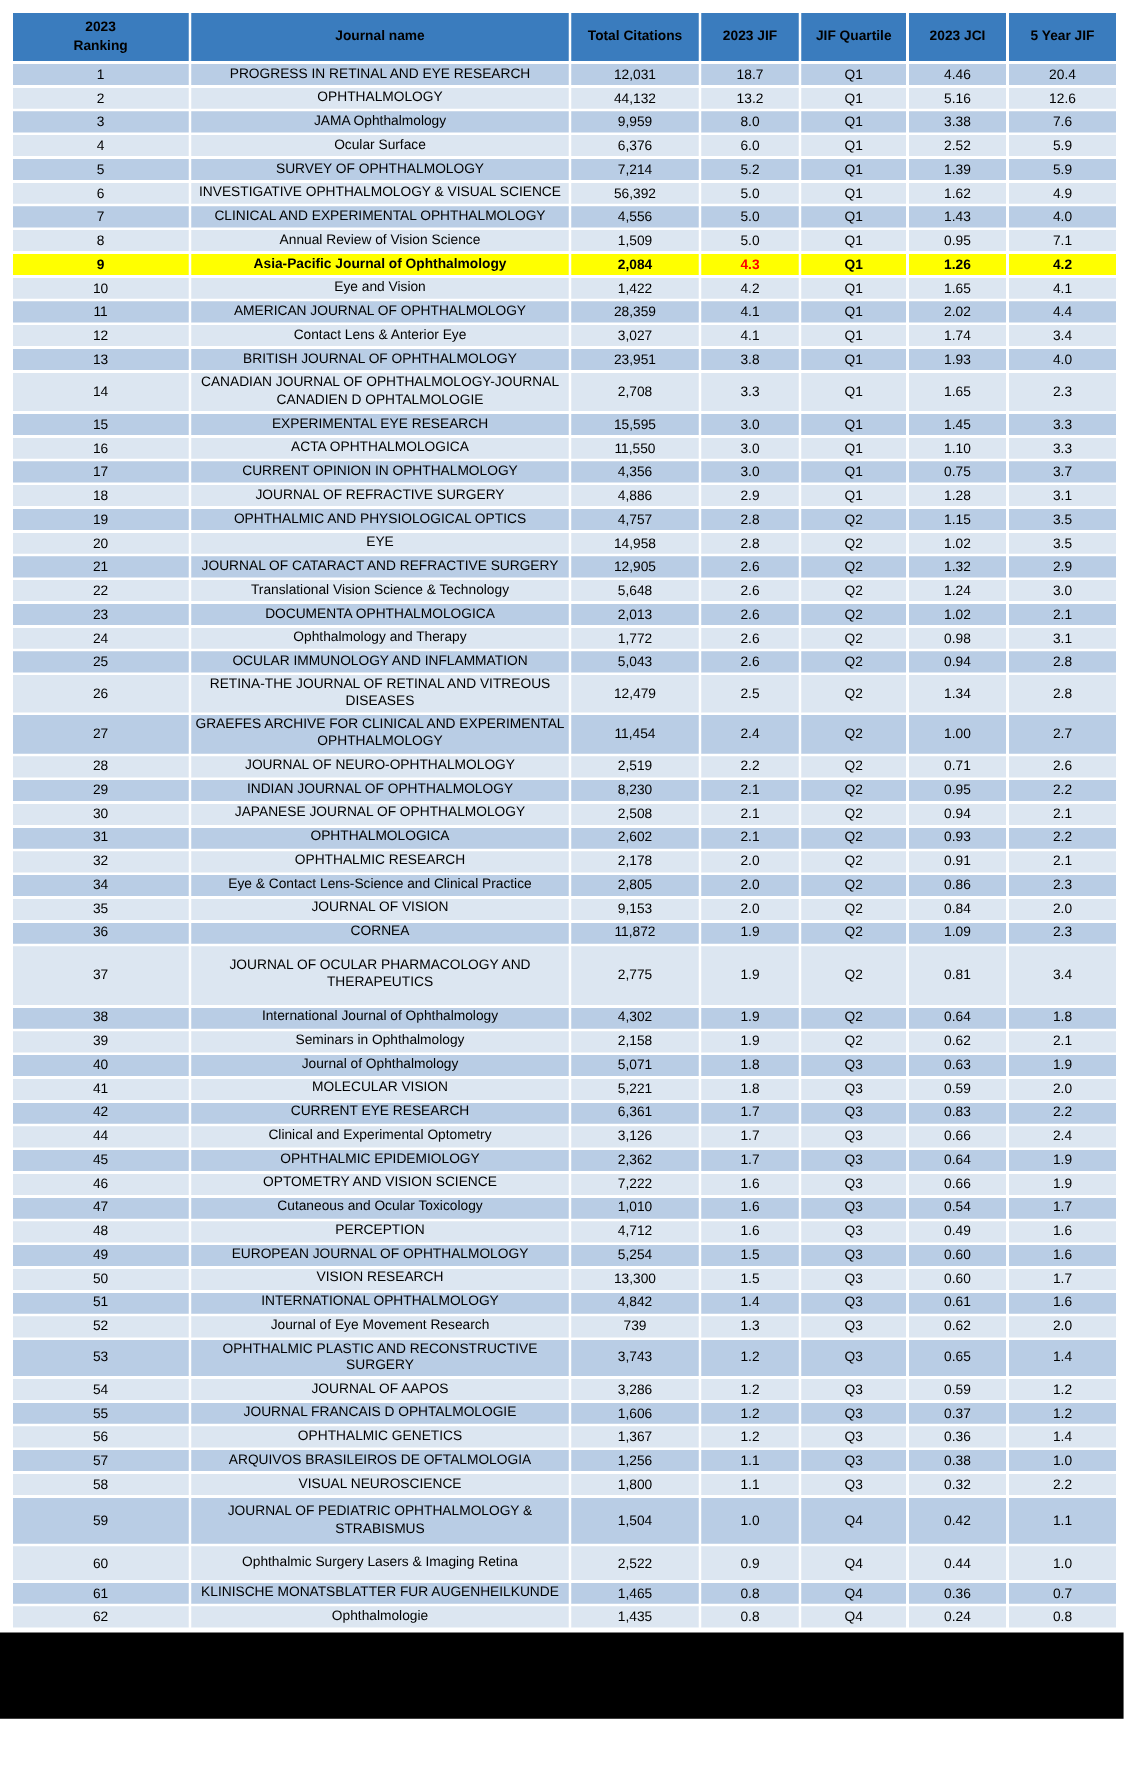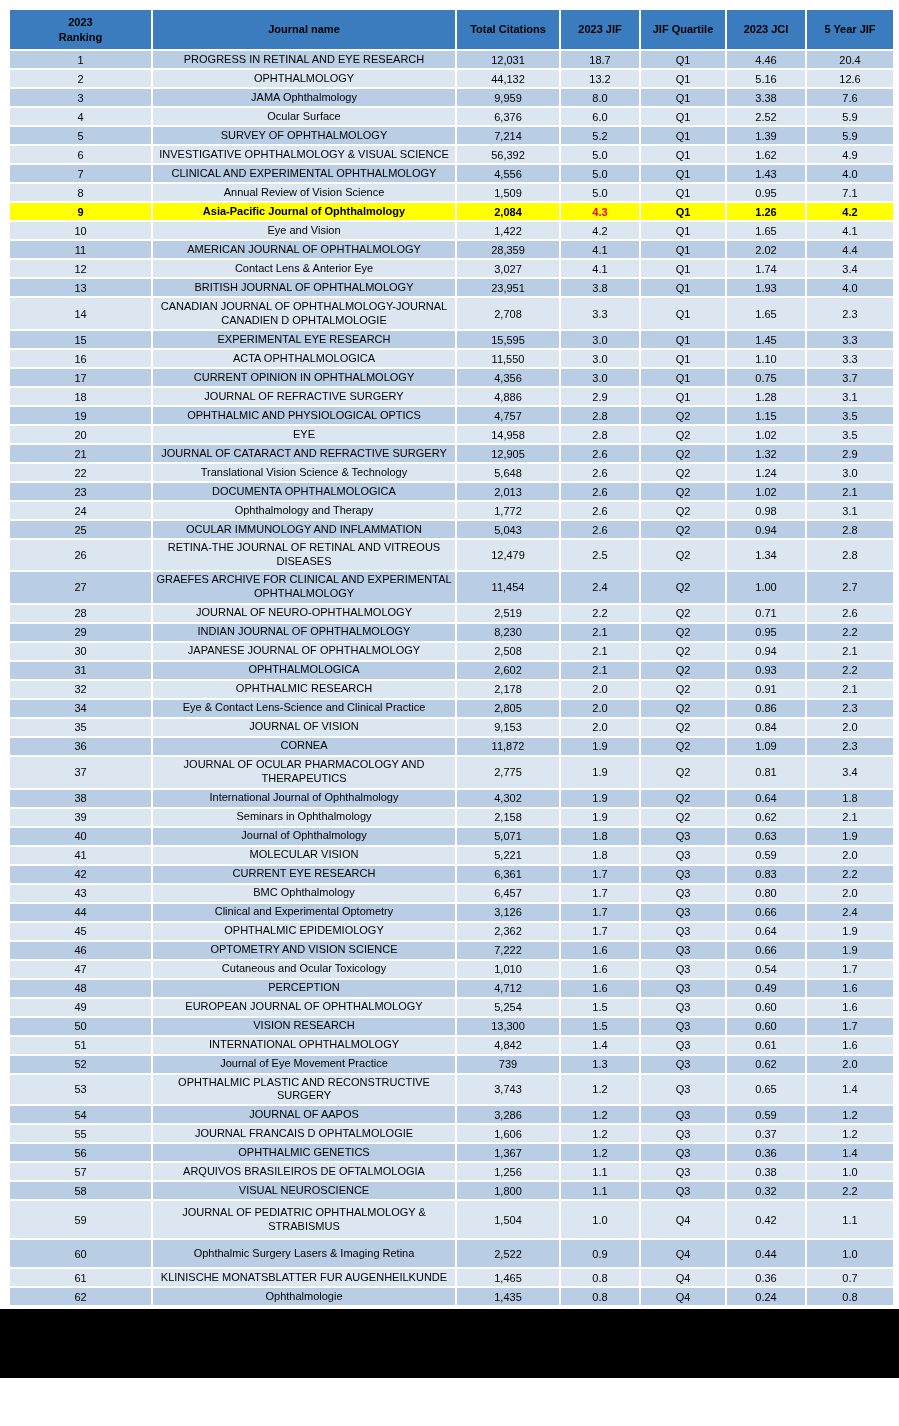--- a/index.html
+++ b/index.html
@@ -397,21 +397,21 @@
         </tr>
         <tr>
           <td class="rank">36</td>
           <td class="name">CORNEA</td>
           <td class="citations">11,872</td>
           <td class="jif">1.9</td>
           <td class="quartile">Q2</td>
           <td class="jci">1.09</td>
           <td class="jif5">2.3</td>
         </tr>
-        <tr style="height: 33px;">
+        <tr style="height: 49px;">
           <td class="rank">37</td>
           <td class="name">JOURNAL OF OCULAR PHARMACOLOGY AND
 THERAPEUTICS</td>
           <td class="citations">2,775</td>
           <td class="jif">1.9</td>
           <td class="quartile">Q2</td>
           <td class="jci">0.81</td>
           <td class="jif5">3.4</td>
         </tr>
         <tr>
@@ -453,29 +453,20 @@
         <tr>
           <td class="rank">42</td>
           <td class="name">CURRENT EYE RESEARCH</td>
           <td class="citations">6,361</td>
           <td class="jif">1.7</td>
           <td class="quartile">Q3</td>
           <td class="jci">0.83</td>
           <td class="jif5">2.2</td>
         </tr>
         <tr>
-          <td class="rank">43</td>
-          <td class="name">BMC Ophthalmology</td>
-          <td class="citations">6,457</td>
-          <td class="jif">1.7</td>
-          <td class="quartile">Q3</td>
-          <td class="jci">0.80</td>
-          <td class="jif5">2.0</td>
-        </tr>
-        <tr>
           <td class="rank">44</td>
           <td class="name">Clinical and Experimental Optometry</td>
           <td class="citations">3,126</td>
           <td class="jif">1.7</td>
           <td class="quartile">Q3</td>
           <td class="jci">0.66</td>
           <td class="jif5">2.4</td>
         </tr>
         <tr>
           <td class="rank">45</td>
@@ -535,21 +526,21 @@
           <td class="rank">51</td>
           <td class="name">INTERNATIONAL OPHTHALMOLOGY</td>
           <td class="citations">4,842</td>
           <td class="jif">1.4</td>
           <td class="quartile">Q3</td>
           <td class="jci">0.61</td>
           <td class="jif5">1.6</td>
         </tr>
         <tr>
           <td class="rank">52</td>
-          <td class="name">Journal of Eye Movement Practice</td>
+          <td class="name">Journal of Eye Movement Research</td>
           <td class="citations">739</td>
           <td class="jif">1.3</td>
           <td class="quartile">Q3</td>
           <td class="jci">0.62</td>
           <td class="jif5">2.0</td>
         </tr>
         <tr>
           <td class="rank">53</td>
           <td class="name">OPHTHALMIC PLASTIC AND RECONSTRUCTIVE SURGERY</td>
           <td class="citations">3,743</td>

